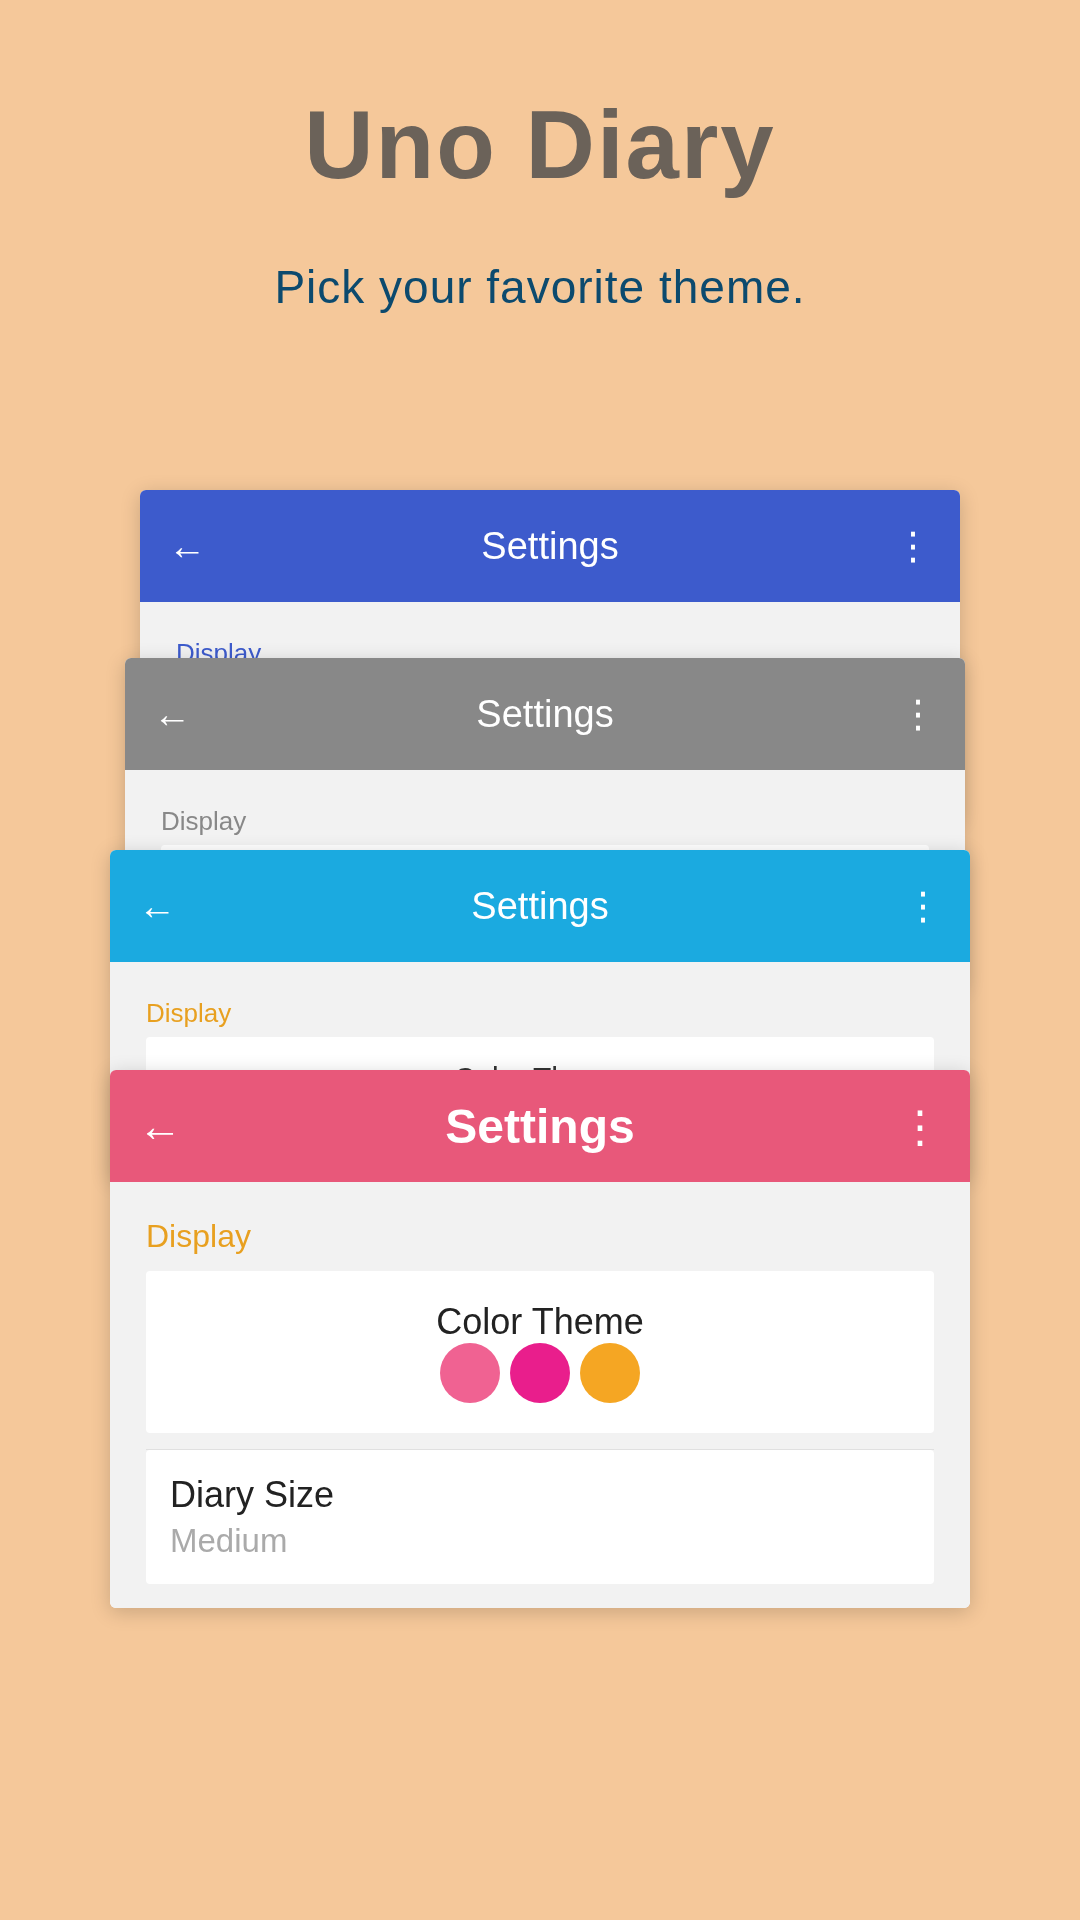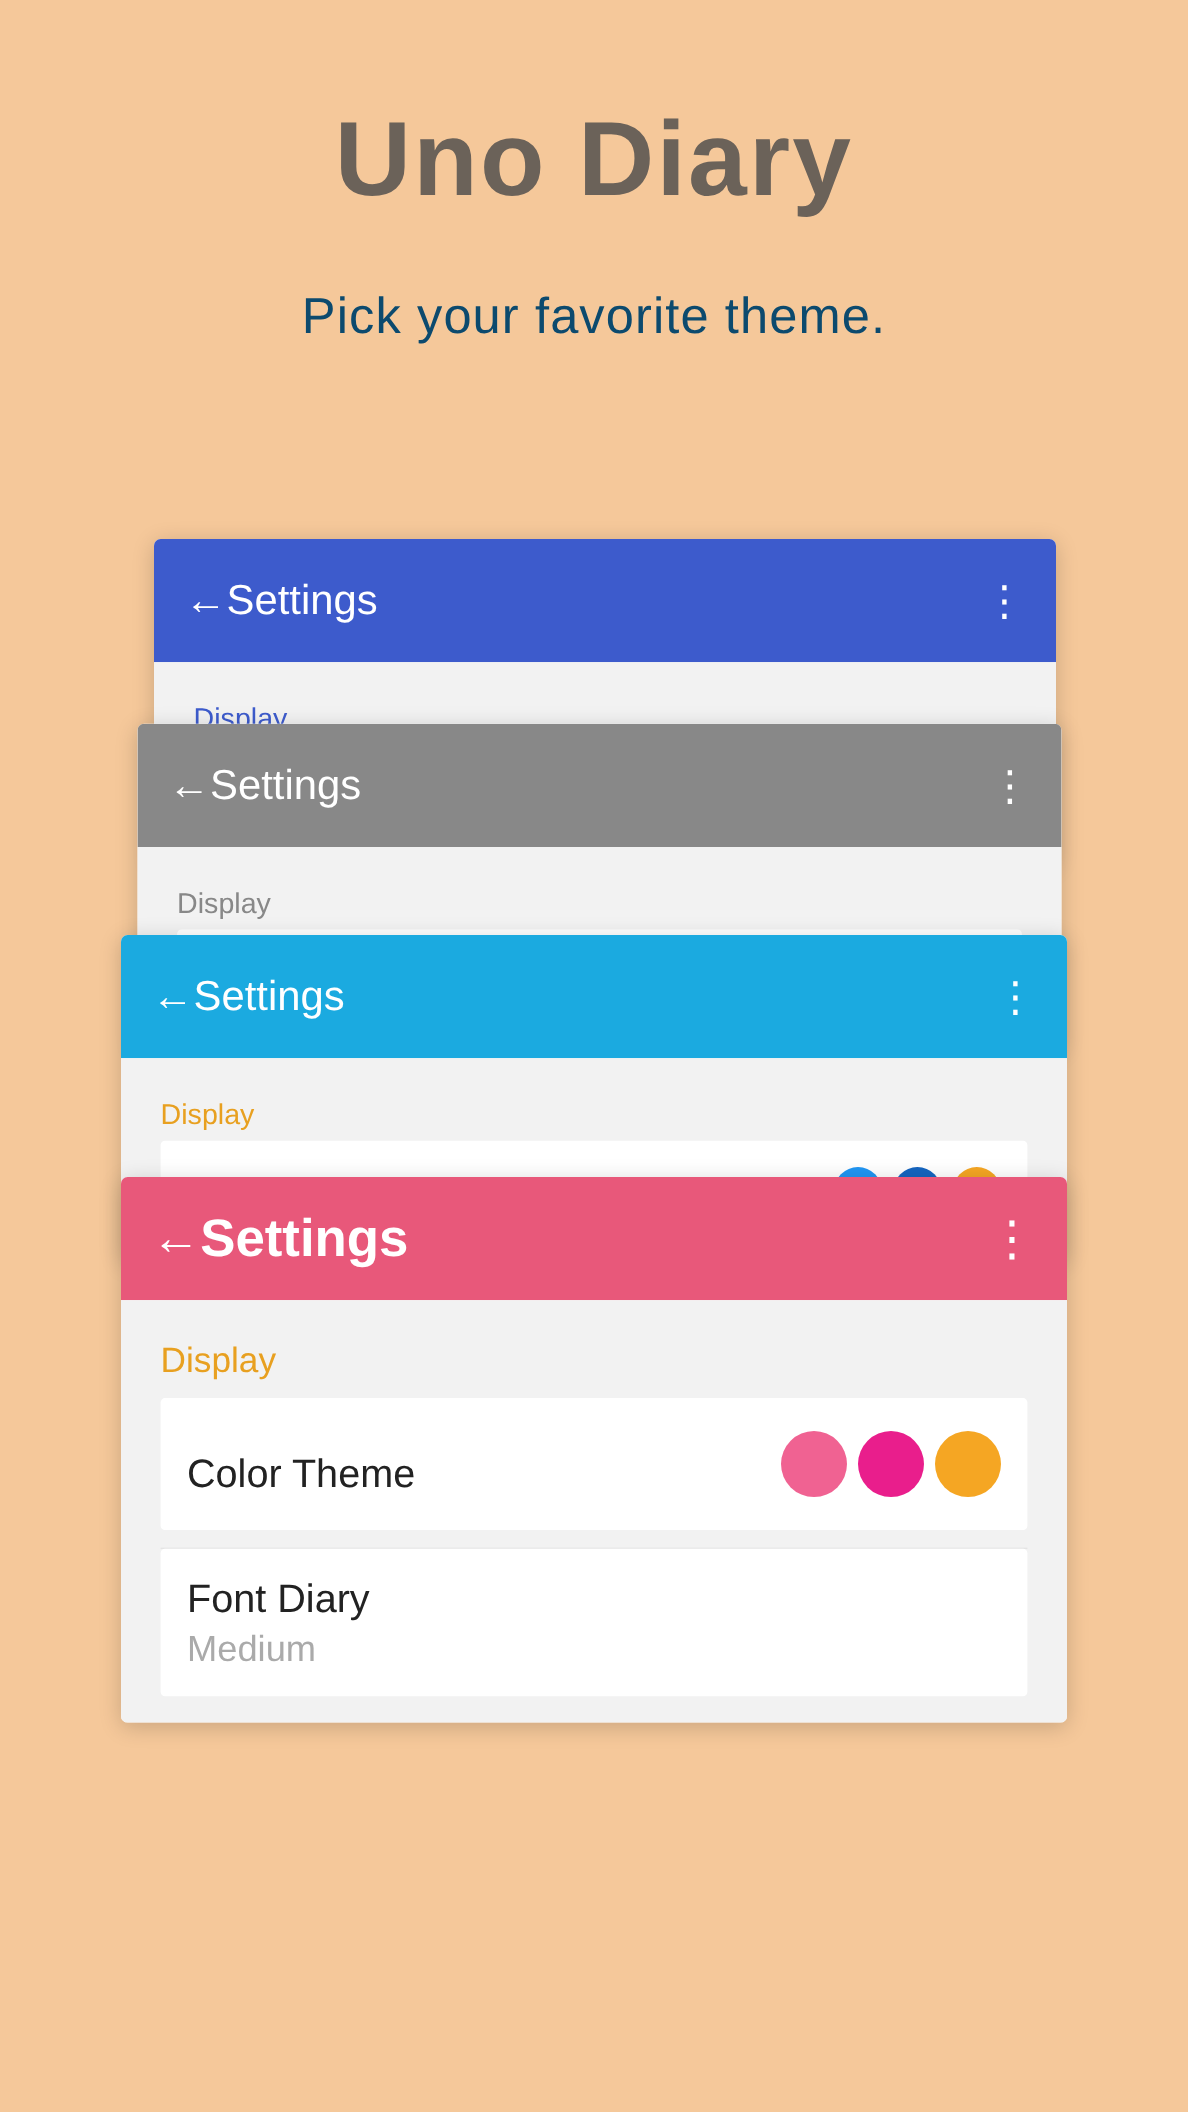--- a/index.html
+++ b/index.html
@@ -91,21 +91,21 @@
       height: 112px;
     }
 
     .app-bar-blue { background: #3d5bcc; }
     .app-bar-gray { background: #888888; }
     .app-bar-cyan { background: #1baae0; }
     .app-bar-pink { background: #e8587a; }
 
     .app-bar-title {
       flex: 1;
-      text-align: left;
+      text-align: center;
       color: #fff;
       font-size: 38px;
       font-weight: 500;
     }
 
     .back-icon {
       color: #fff;
       font-size: 38px;
       cursor: pointer;
     }
@@ -128,26 +128,27 @@
       font-weight: 400;
     }
 
     .section-label-blue { color: #3d5bcc; }
     .section-label-gray { color: #888; }
     .section-label-cyan { color: #e8a020; }
     .section-label-pink { color: #e8a020; }
 
     .setting-row {
       display: flex;
-      align-items: flex-end;
+      align-items: center;
       justify-content: space-between;
       background: #fff;
       border-radius: 4px;
       padding: 24px 24px;
       margin-bottom: 16px;
+      flex-direction: column;
     }
 
     .setting-label {
       font-size: 30px;
       color: #333;
       font-weight: 400;
     }
 
     .setting-label-lg {
       font-size: 36px;
@@ -255,19 +256,19 @@
       <div class="setting-row" style="padding: 30px 24px;">
         <span class="setting-label-lg">Color Theme</span>
         <div class="color-dots">
           <div class="dot dot-lg" style="background:#f06292;"></div>
           <div class="dot dot-lg" style="background:#e91e8c;"></div>
           <div class="dot dot-lg" style="background:#f5a623;"></div>
         </div>
       </div>
       <div class="divider"></div>
       <div class="setting-row" style="padding: 24px 24px; flex-direction: column; align-items: flex-start;">
-        <span class="setting-label-lg">Font Diary</span>
+        <span class="setting-label-lg">Diary Size</span>
         <span style="font-size:33px;color:#aaa;margin-top:6px;">Medium</span>
       </div>
     </div>
   </div>
 
 </div>
 
 </body></html>

